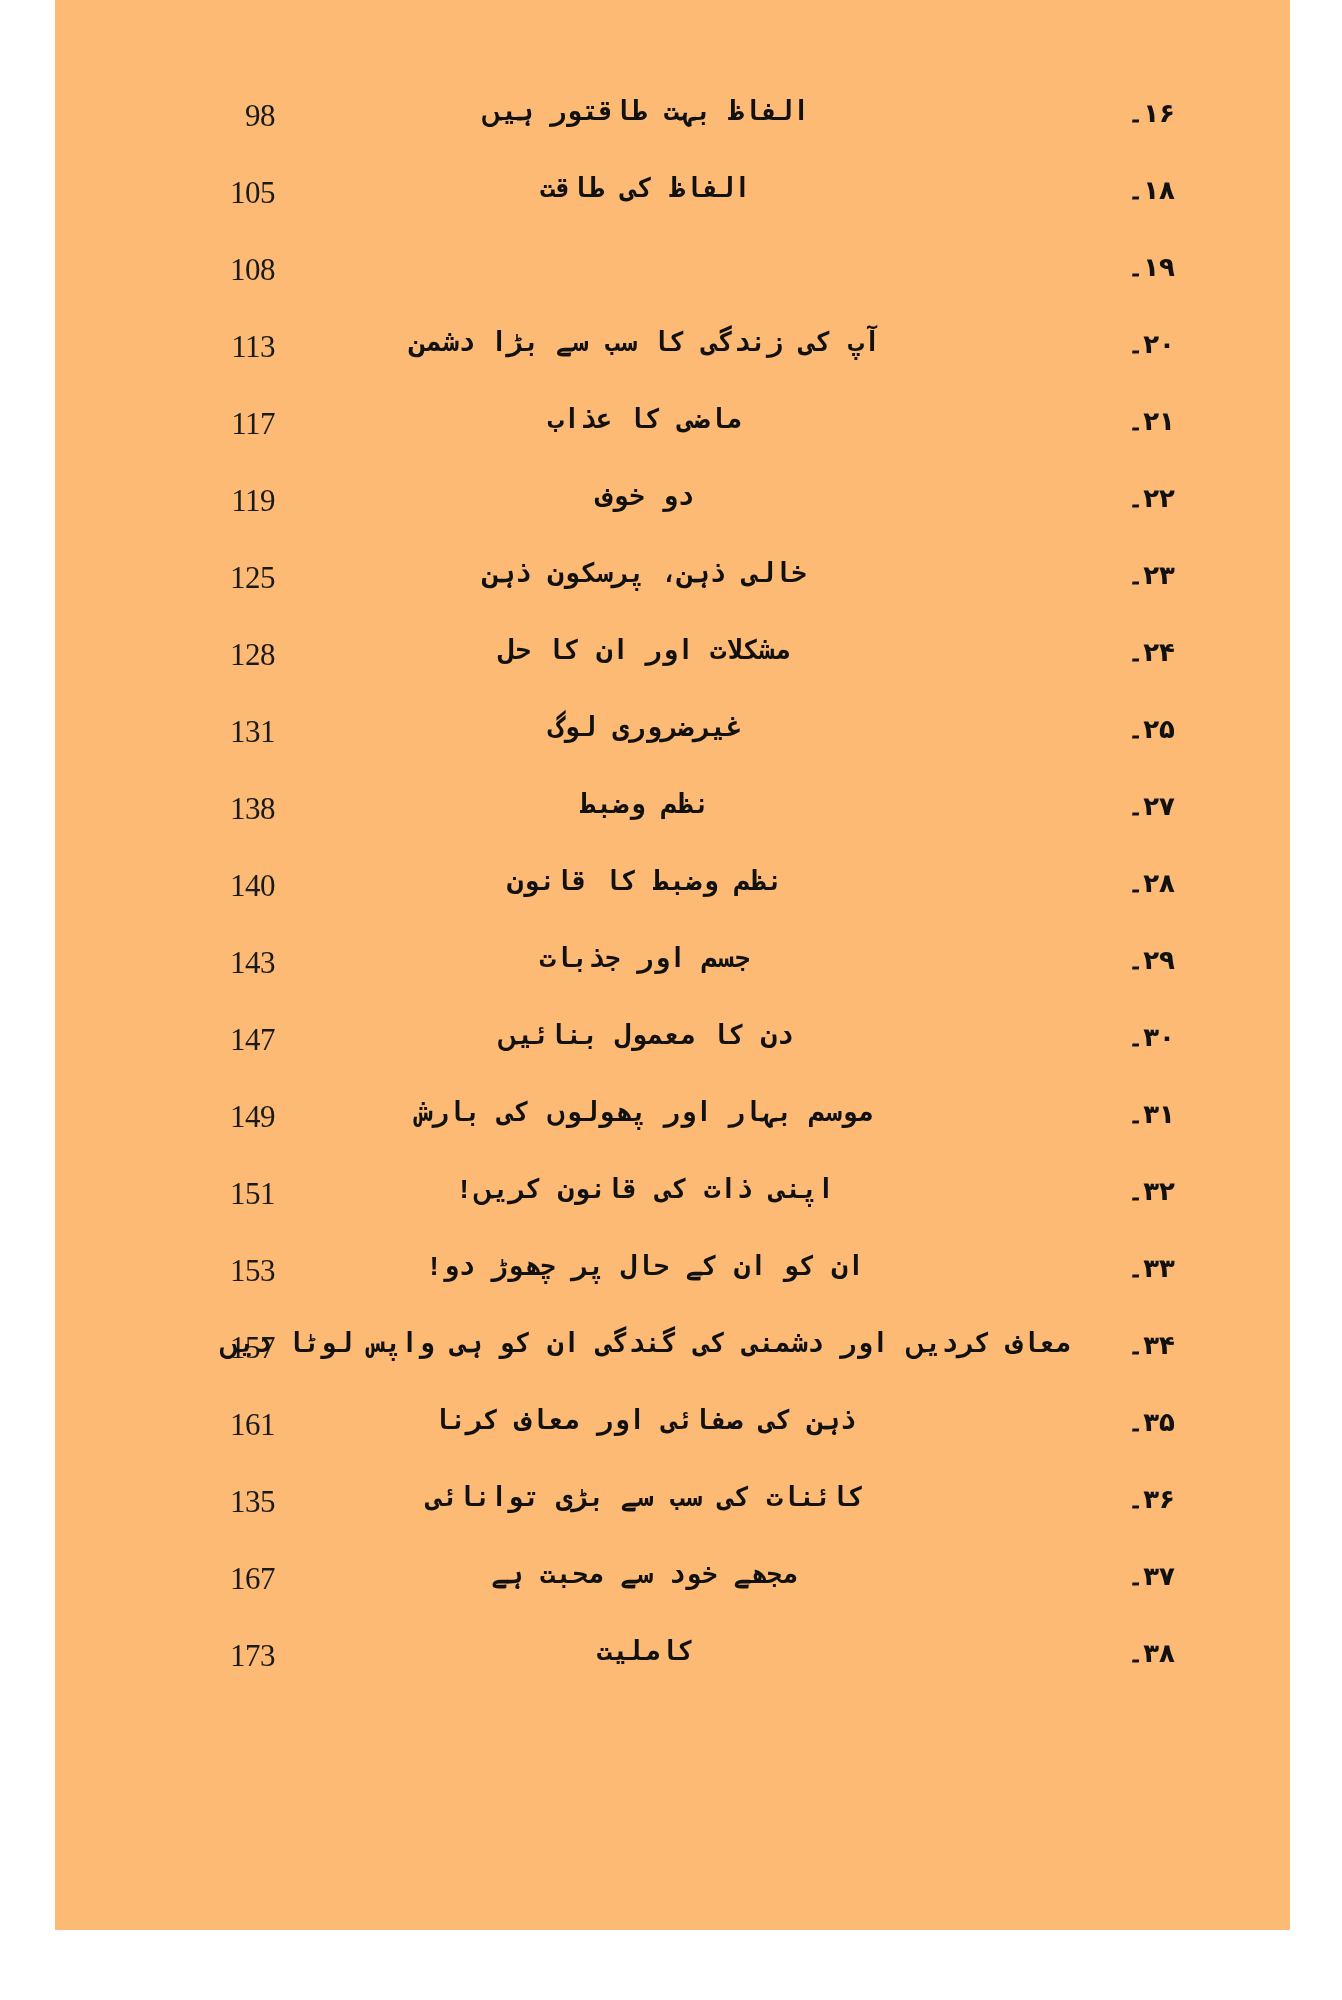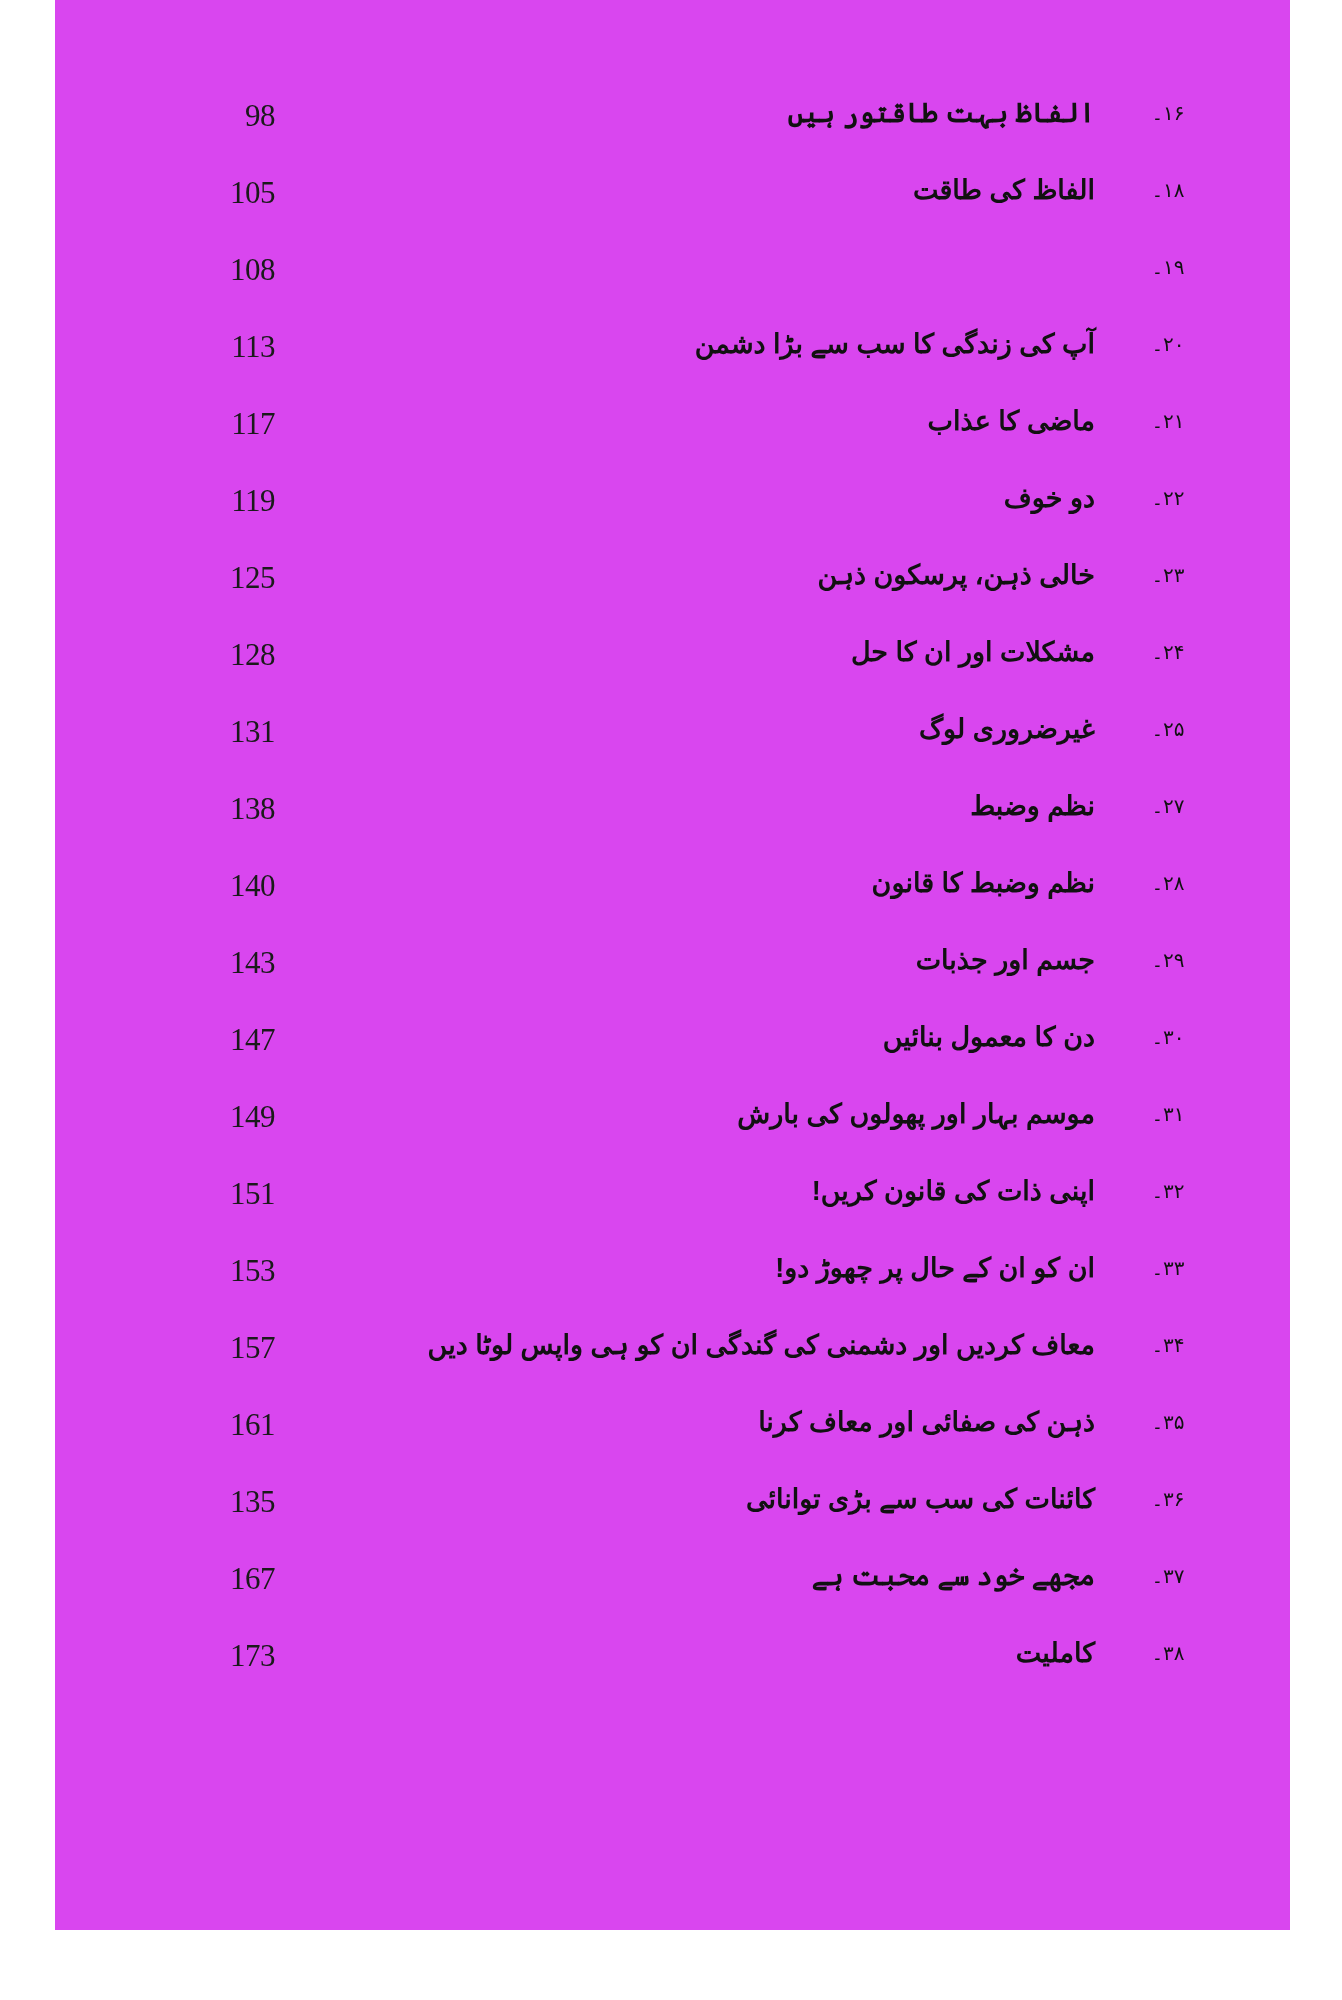--- a/index.html
+++ b/index.html
@@ -12,21 +12,21 @@
       height: 2000px;
       position: relative;
       overflow: hidden;
     }
     .page {
       position: absolute;
       left: 55px;
       top: 0;
       width: 1235px;
       height: 1930px;
-      background: #d946ef;
+      background: #fdba74;
     }
     .toc {
       position: absolute;
       left: 0;
       top: 88px;
       width: 100%;
     }
     .row {
       position: relative;
       height: 77px;
@@ -42,35 +42,35 @@
       line-height: 56px;
       color: #1a1a1a;
       letter-spacing: -0.5px;
     }
     .chapter-num {
       position: absolute;
       right: 82px;
       top: 0;
       width: 80px;
       direction: rtl;
-      text-align: center;
+      text-align: left;
       font-family: "DejaVu Sans", sans-serif;
-      font-weight: normal;
-      font-size: 20px;
+      font-weight: bold;
+      font-size: 26px;
       line-height: 50px;
       color: #111111;
     }
     .title {
       position: absolute;
       right: 195px;
       top: 0;
       width: 900px;
       direction: rtl;
-      text-align: right;
-      font-family: Liberation Sans, sans-serif;
+      text-align: center;
+      font-family: Liberation Mono, monospace;
       font-weight: bold;
       font-size: 27px;
       line-height: 50px;
       color: #111111;
       white-space: nowrap;
     }
   </style>
 </head>
 <body>
 

